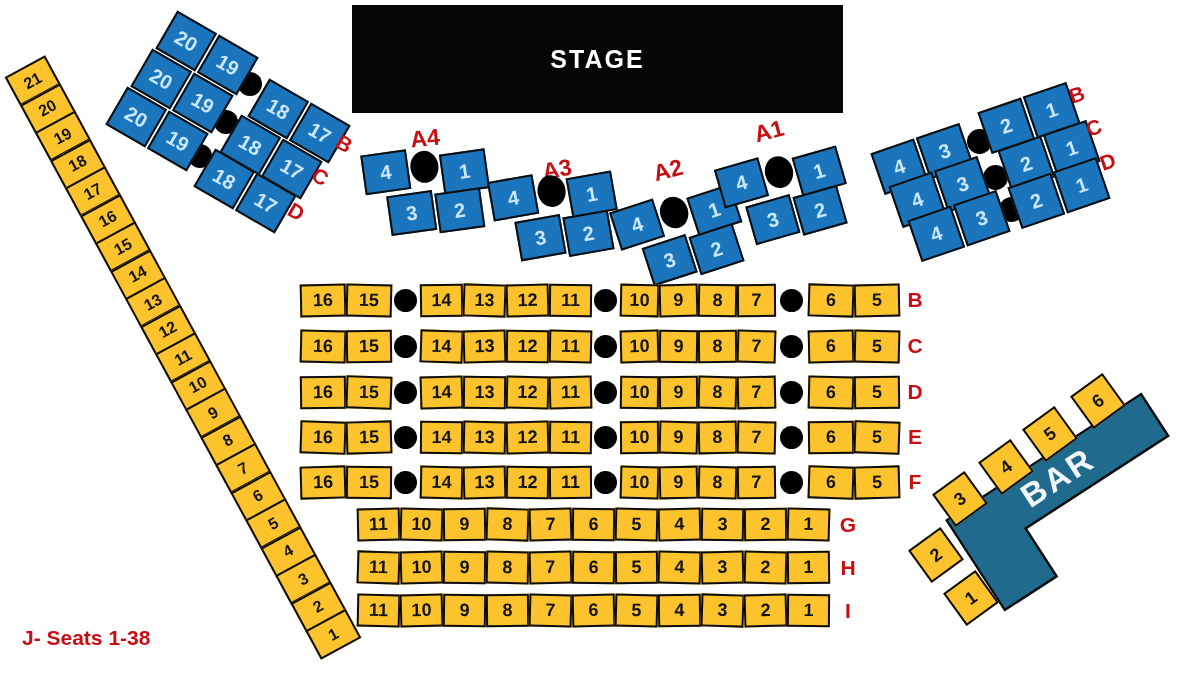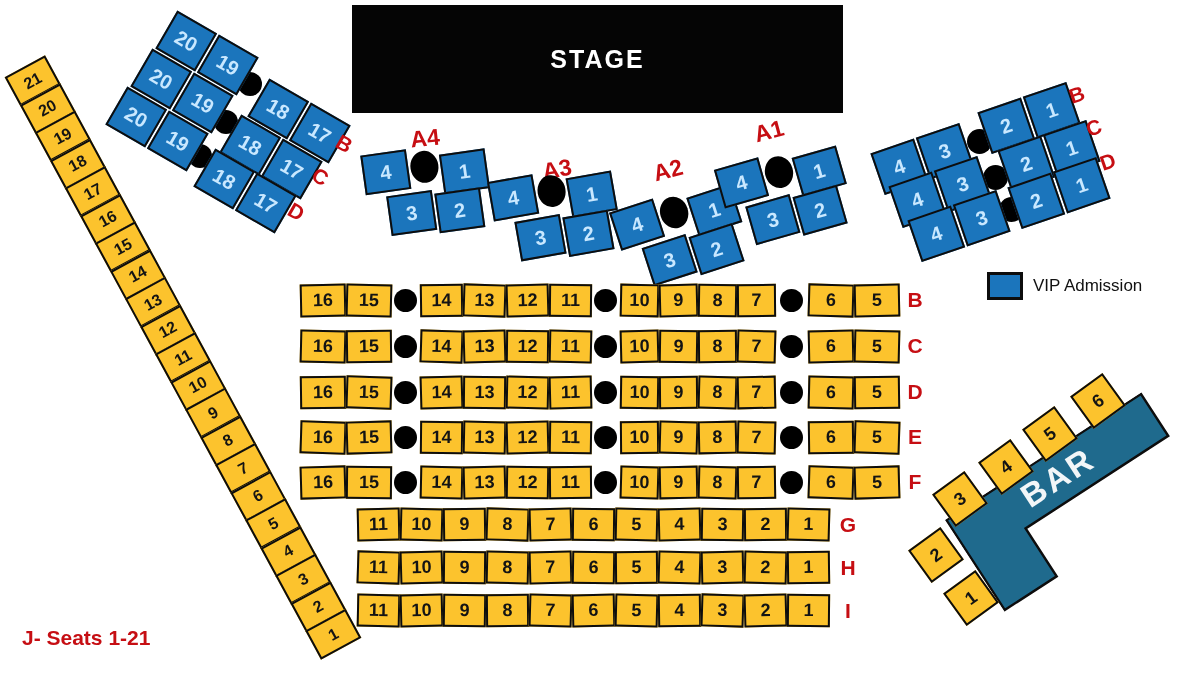--- a/index.html
+++ b/index.html
@@ -305,27 +305,23 @@
       <div class="seat ga" style="">9</div>
       <div class="seat ga" style="">8</div>
       <div class="seat ga" style="">7</div>
       <div class="seat ga" style="">6</div>
       <div class="seat ga" style="">5</div>
       <div class="seat ga" style="">4</div>
       <div class="seat ga" style="">3</div>
       <div class="seat ga" style="">2</div>
       <div class="seat ga" style="">1</div>
     </div>
-  <div id="j-label">J- Seats 1-21</div>
+  <div id="j-label">J- Seats 1-38</div>
 
   <div id="legend">
-    <div class="legend-row">
-      <span class="legend-swatch vipc"></span>
-      <span class="legend-label">VIP Admission</span>
-    </div>
   </div>
 
   <div id="bar-wrap">
     <svg width="240" height="115">
       <polygon points="1,1 233,1 233,51 63,51 63,108 1,108" fill="#1F6A8D" stroke="#0d0d0d" stroke-width="2.5"></polygon>
     </svg>
     <div id="bar-text">BAR</div>
   </div>
   <div id="bar-seats">
       <div class="seat ga bar-seat" style="left: 940px; top: 479px;">3</div>

